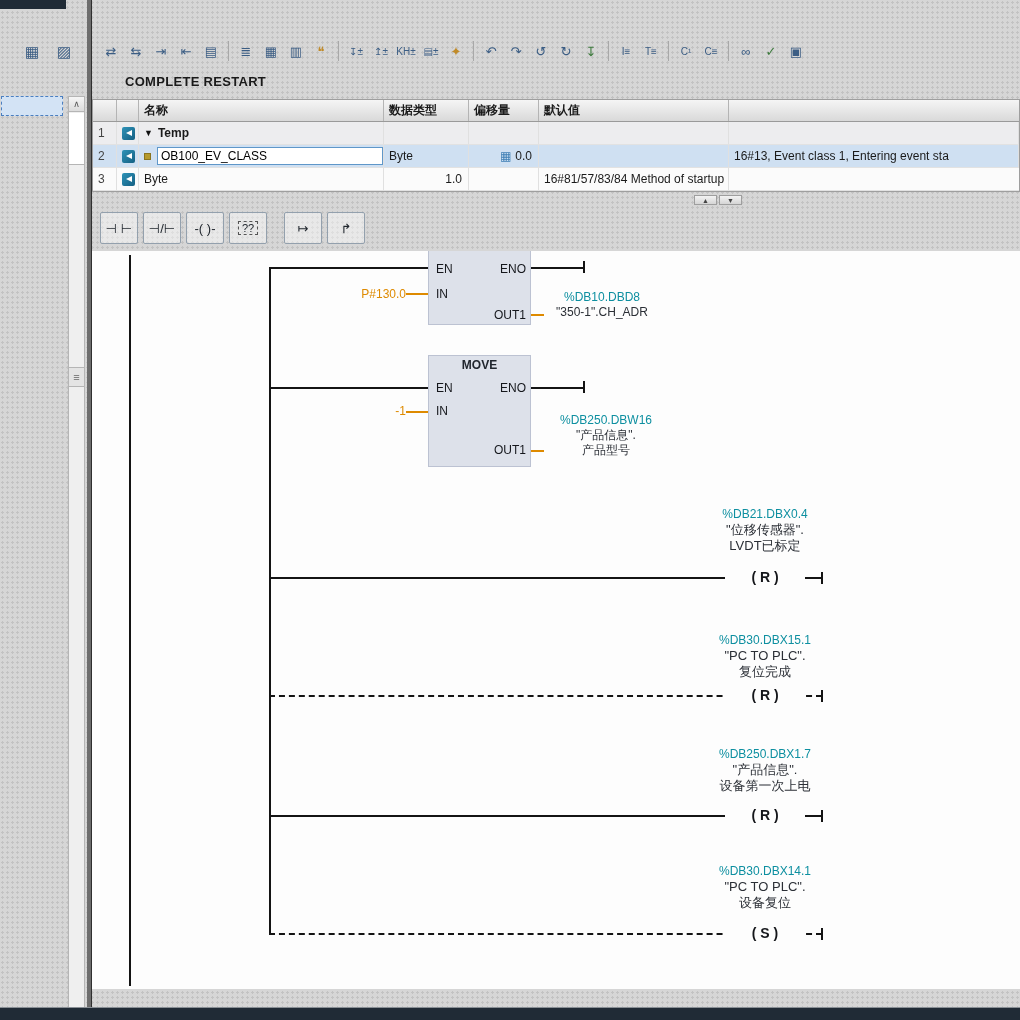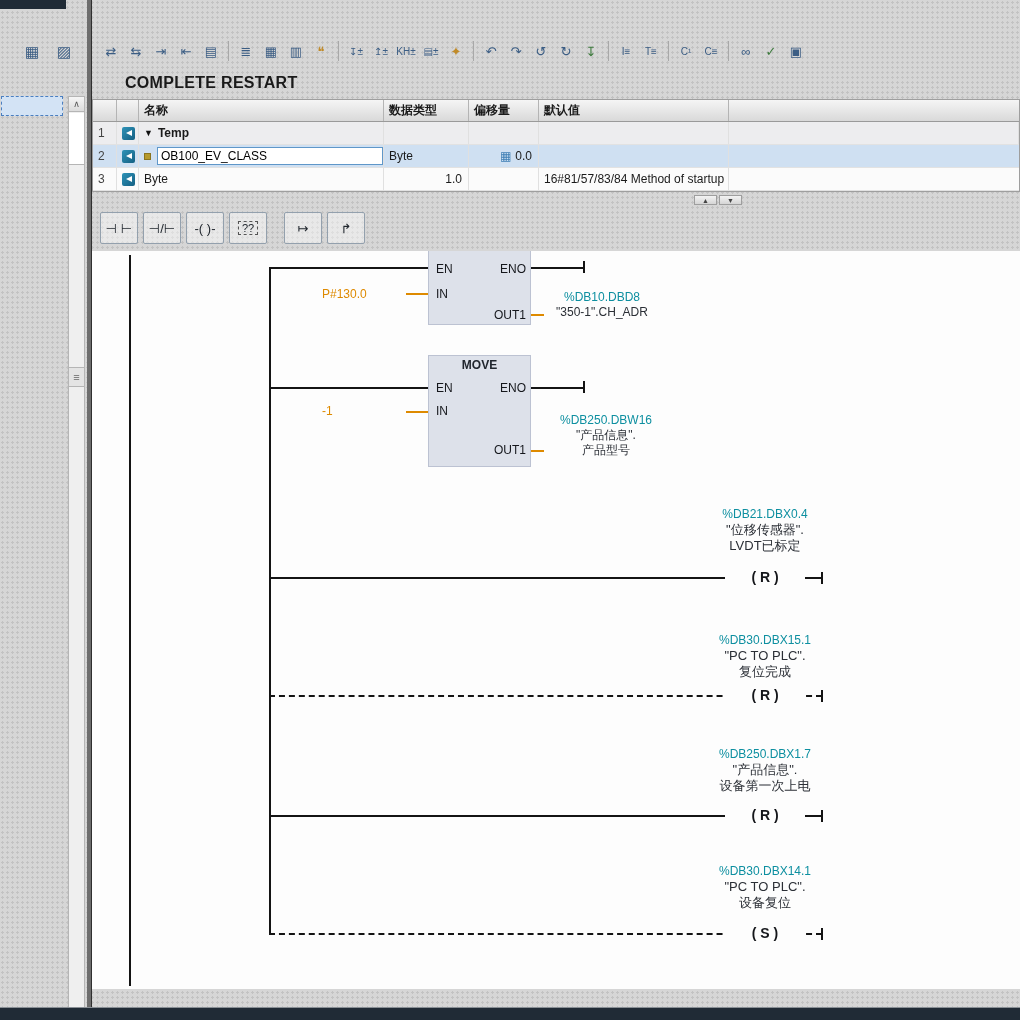--- a/index.html
+++ b/index.html
@@ -23,21 +23,21 @@
     font-size:11px;color:#666;text-align:center;line-height:18px}
   
   .lefticons{position:absolute;left:20px;top:40px;display:flex;gap:8px}
   .toolbar{position:absolute;left:100px;top:40px;display:flex;align-items:center;gap:3px}
   .tbi{display:flex;align-items:center;justify-content:center;width:22px;height:22px;font-size:13px;
     color:#3b5d84;cursor:pointer;border:1px solid transparent;border-radius:2px;white-space:nowrap}
   .tbi.small{font-size:10px}
   .tbi.big{width:24px;height:24px;font-size:15px}
   .tbi.g{color:#3d7a3d}.tbi.o{color:#c08a28}
   .tsep{width:1px;height:20px;background:#a8a8a8;margin:0 3px}
-  .title{position:absolute;left:125px;top:74px;font-size:16px;font-weight:bold;color:#1a1a1a;letter-spacing:.3px}
+  .title{position:absolute;left:125px;top:74px;font-size:13px;font-weight:bold;color:#1a1a1a;letter-spacing:.3px}
   
   .vartable{position:absolute;left:92px;top:99px;width:928px;background:#fbfbfb;border:1px solid #9e9e9e;font-size:12px;color:#1a1a1a}
   .trow{display:grid;grid-template-columns:24px 22px 245px 85px 70px 190px 1fr;align-items:center;height:23px}
   .trow.thead{height:22px;background:linear-gradient(#f5f5f5,#d9d9d9);font-weight:bold;border-bottom:1px solid #9a9a9a}
   .trow.thead>div{border-right:1px solid #b4b4b4;height:100%;display:flex;align-items:center;padding-left:5px}
   .trow.tbody>div{border-right:1px solid #e0e0e0;height:100%;display:flex;align-items:center;padding-left:5px;overflow:hidden;white-space:nowrap}
   .trow.tbody{border-bottom:1px solid #e2e2e2}
   .trow.r1{background:#ededef}
   .trow.r2{background:#cfe0f2}
   .trow.r3{background:#fbfbfb}
@@ -66,21 +66,21 @@
   .vline{position:absolute;width:2px;background:#141414}
   .hline{position:absolute;height:2px;background:#141414}
   .hline.dash{height:0;background:none;border-top:2px dashed #141414}
   .oline{position:absolute;height:2px;background:var(--orange,#de8a00)}
   .tick{position:absolute;width:2px;height:12px;background:#141414}
   .fbox{position:absolute;width:103px;background:#dde1ea;border:1px solid #bcc2d2}
   .fbox.cut{border-top:none}
   .boxtitle{position:absolute;left:336px;width:103px;text-align:center;font-size:12px;font-weight:bold;color:#21262e}
   .pin{position:absolute;font-size:12px;color:#15171c}
   .pr{text-align:right}
-  .inval{position:absolute;left:230px;width:84px;text-align:left;font-size:12px;color:var(--orange,#de8a00)}
+  .inval{position:absolute;left:230px;width:84px;text-align:right;font-size:12px;color:var(--orange,#de8a00)}
   .outtext{position:absolute;text-align:center}
   .addr{color:var(--teal,#0d8fa0);font-weight:normal;font-size:12px;line-height:15px}
   .nm{color:#2b2f36;font-size:12px;line-height:15px}
   .coiltext{position:absolute;left:563px;width:220px;text-align:center}
   .coiltext .addr{font-size:12px;line-height:16px}
   .coiltext .nm{font-size:13px;line-height:16px}
   .coilsym{position:absolute;left:633px;width:80px;text-align:center;background:#fdfdfd;
     font-size:14px;font-weight:bold;color:#14161a;line-height:18px;cursor:pointer}
 </style>
 </head>
@@ -175,20 +175,21 @@
       <div>
           <span class="amber"></span>
           <input class="nameinput" value="OB100_EV_CLASS" style="">
         </div>
       <div>Byte</div>
       <div class="offcell">
           <span class="enumicon">▦</span>
           <span>0.0</span>
         </div>
       <div></div>
+      <div>16#13, Event class 1, Entering event sta</div>
     </div>
     <div class="trow tbody r3">
       <div class="cell-num">3</div>
       <div>
           <span class="varicon">
             <i></i>
           </span>
         </div>
       <div>Byte</div>
       <div class="offcell">1.0</div>

